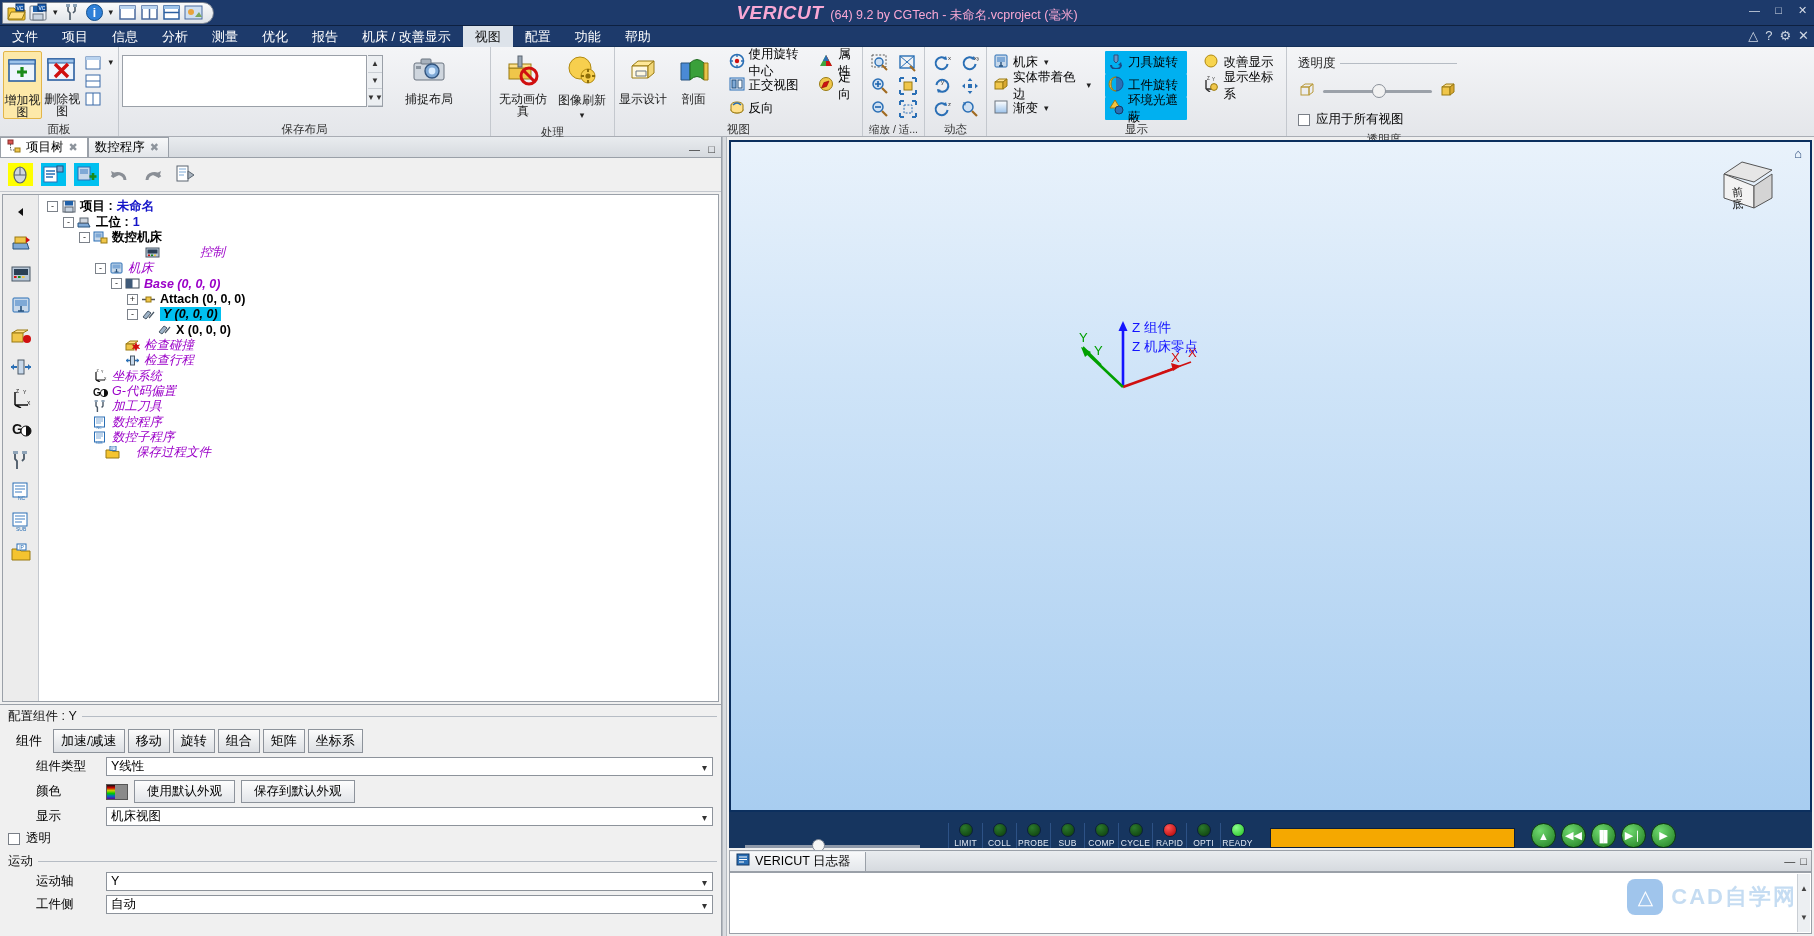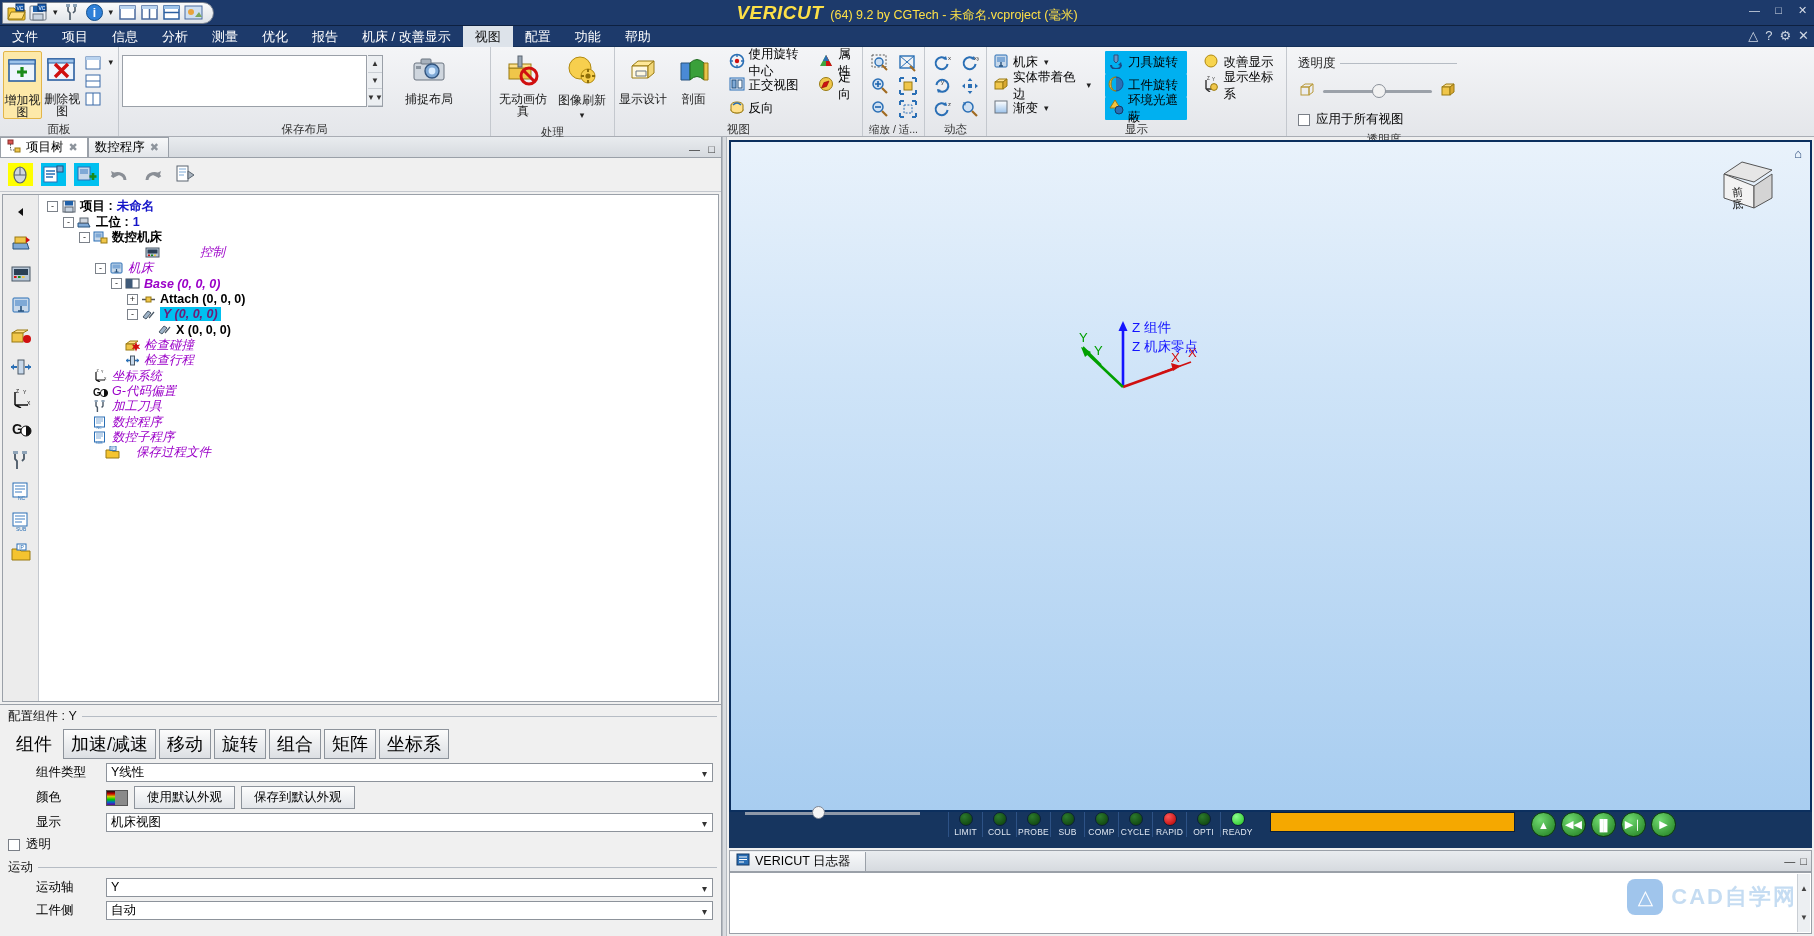--- a/index.html
+++ b/index.html
@@ -23,21 +23,21 @@
     display: flex; align-items: center; gap: 3px;
     background: linear-gradient(#fbfbfb,#dfe3e8);
     border: 1px solid #7a8391;
     border-radius: 0 13px 13px 0;
     height: 22px; padding: 0 10px 0 4px; margin-left: 2px;
   }
   .qicon { width: 19px; height: 19px; position: relative; display:inline-block; cursor: pointer; }
   .caret { font-size: 9px; color: #222; padding: 0 2px; cursor: pointer; line-height: 19px;}
   .brand {
     position: absolute; left: 50%; transform: translateX(-50%);
-    color: #fde047; display: flex; align-items: baseline; gap: 7px; white-space: nowrap;
+    color: #f9a8d4; display: flex; align-items: baseline; gap: 7px; white-space: nowrap;
   }
   .brand .vname {
     font-family: "Liberation Sans", sans-serif;
     font-weight: bold; font-style: italic; font-size: 19px; letter-spacing: .5px;
   }
   .brand .vsub { font-size: 12.5px; }
   .wbtns { position: absolute; right: 4px; top: 3px; display: flex; gap: 9px; }
   .wbtn { width: 15px; height: 14px; color: #d8dee8; font-size: 11px; text-align: center; cursor: pointer; line-height: 14px;}
 
   
@@ -115,47 +115,47 @@
   .treecontent { flex: 1; position: relative; padding: 4px 0 0 2px; overflow: auto; }
 
   .trow { display: flex; align-items: center; height: 15.4px; white-space: nowrap; font-size: 12.5px; cursor: pointer;}
   .texp { width: 11px; height: 11px; border: 1px solid #7c828a; background: #fff; font-size: 9px; line-height: 9px;
           text-align: center; color: #222; margin-right: 3px; flex: none; cursor: pointer; }
   .tspacer { display:inline-block; flex:none; }
   .ticon { width: 15px; height: 14px; margin-right: 4px; flex: none; display:flex; align-items:center; justify-content:center;}
   .tlabel { color: #000; }
   .tlabel.purple { color: #9b00c8; font-style: italic; }
   .tlabel.bolditalic { font-weight: bold; font-style: italic; color:#9b00c8;}
-  .tlabel.selected { background: #00c0f0; color: #701a75; font-style: italic; font-weight: bold; padding: 0 3px;}
+  .tlabel.selected { background: #00c0f0; color: #000000; font-style: italic; font-weight: bold; padding: 0 3px;}
   .tlabel.bold { font-weight: bold; }
 
   
   .configpanel { height: 232px; background: #f0f0f0; border-top: 1px solid #9aa0a8; position: relative; padding: 3px 4px; flex:none;}
   .grp-title { font-size: 12.5px; color: #111; display: flex; align-items: center; gap: 5px; padding-left:4px;}
   .grp-title::after { content: ""; flex: 1; height: 1px; background: #b6bcc4; }
   .ctabs { display: flex; gap: 3px; margin: 4px 0 2px 4px; }
-  .ctab { padding: 2px 7px; font-size: 18px; border: 1px solid #8d939b; background: linear-gradient(#fcfcfc,#dcdfe3); cursor: pointer; }
+  .ctab { padding: 2px 7px; font-size: 13px; border: 1px solid #8d939b; background: linear-gradient(#fcfcfc,#dcdfe3); cursor: pointer; }
   .ctab.active { background: #f0f0f0; border-color: #f0f0f0; border-bottom: 1px solid #f0f0f0; font-weight:normal;}
   .frow { display: flex; align-items: center; gap: 6px; padding: 2px 4px; font-size: 12.5px; }
   .flabel { width: 64px; flex: none; margin-left: 28px; }
   .finput { flex: 1; height: 19px; background: #fff; border: 1px solid #8d939b; padding: 0 4px; line-height: 17px; font-size: 12.5px; color:#000; position:relative;}
   .finput.combo::after { content: "\25BE"; position: absolute; right: 5px; top: 1px; font-size: 10px; color: #333; }
   .btn { padding: 2px 12px; border: 1px solid #8d939b; background: linear-gradient(#fdfdfd,#e2e5e9); font-size: 12.5px; cursor: pointer; }
   .swatch { width: 22px; height: 16px; border: 1px solid #555; display: flex; flex:none;}
   .swatch .s1 { width: 8px; background: linear-gradient(#111,#c00,#cc0,#0c0,#06c,#609); }
   .swatch .s2 { flex: 1; background: #8a8a8a; }
 
   
   .rightdock { flex: 1; display: flex; flex-direction: column; min-width:0; }
   .viewport { flex: 1; position: relative; background: linear-gradient(#e9f2fb 0%, #cfe4f8 35%, #a8cdf0 100%);
               border: 2px solid #0b2f5e; margin: 3px 2px 0 2px; overflow: hidden; min-height:0;}
   .vcube { position: absolute; right: 30px; top: 14px; width: 64px; height: 62px; }
   .homeicon { position: absolute; right: 8px; top: 4px; font-size: 13px; color: #2a4a7a; cursor:pointer;}
 
-  .playbar { height: 36px; background: #16355f; display: flex; align-items: flex-start; gap: 6px; padding: 0 6px; margin: 0 2px; flex:none;}
+  .playbar { height: 36px; background: #16355f; display: flex; align-items: flex-end; gap: 6px; padding: 0 6px; margin: 0 2px; flex:none;}
   .pslider { width: 175px; height: 3px; background: #8e98a8; position: relative; margin-left: 10px;}
   .pknob { position: absolute; left: 38%; top: -6px; width: 13px; height: 13px; border-radius: 50%; background: #f5f5f5; border:1px solid #7d8593; cursor:pointer;}
   .lamps { display: flex; align-items: flex-end; gap: 0px; margin-left: 22px; }
   .lamp { display: flex; flex-direction: column; align-items: center; width: 34px; border-left: 1px solid #2d5286; padding: 0 1px;}
   .lamp .bulb { width: 14px; height: 14px; border-radius: 50%; border: 1px solid #0b1f3a; margin-bottom: 1px; }
   .lamp .lt { font-size: 8.5px; color: #dfe7f2; letter-spacing: .2px; }
   .progressbar { width: 245px; height: 20px; background: #f5a800; border: 1px solid #0b1f3a; margin-left: 10px;}
   .pbtns { display: flex; gap: 5px; margin-left: 10px; }
   .pbtn { width: 25px; height: 25px; border-radius: 50%; background: radial-gradient(circle at 35% 30%, #6fd96f, #1e7a1e);
           border: 1px solid #0c3b0c; display:flex; align-items:center; justify-content:center; color:#fff; font-size:11px; cursor:pointer;}

